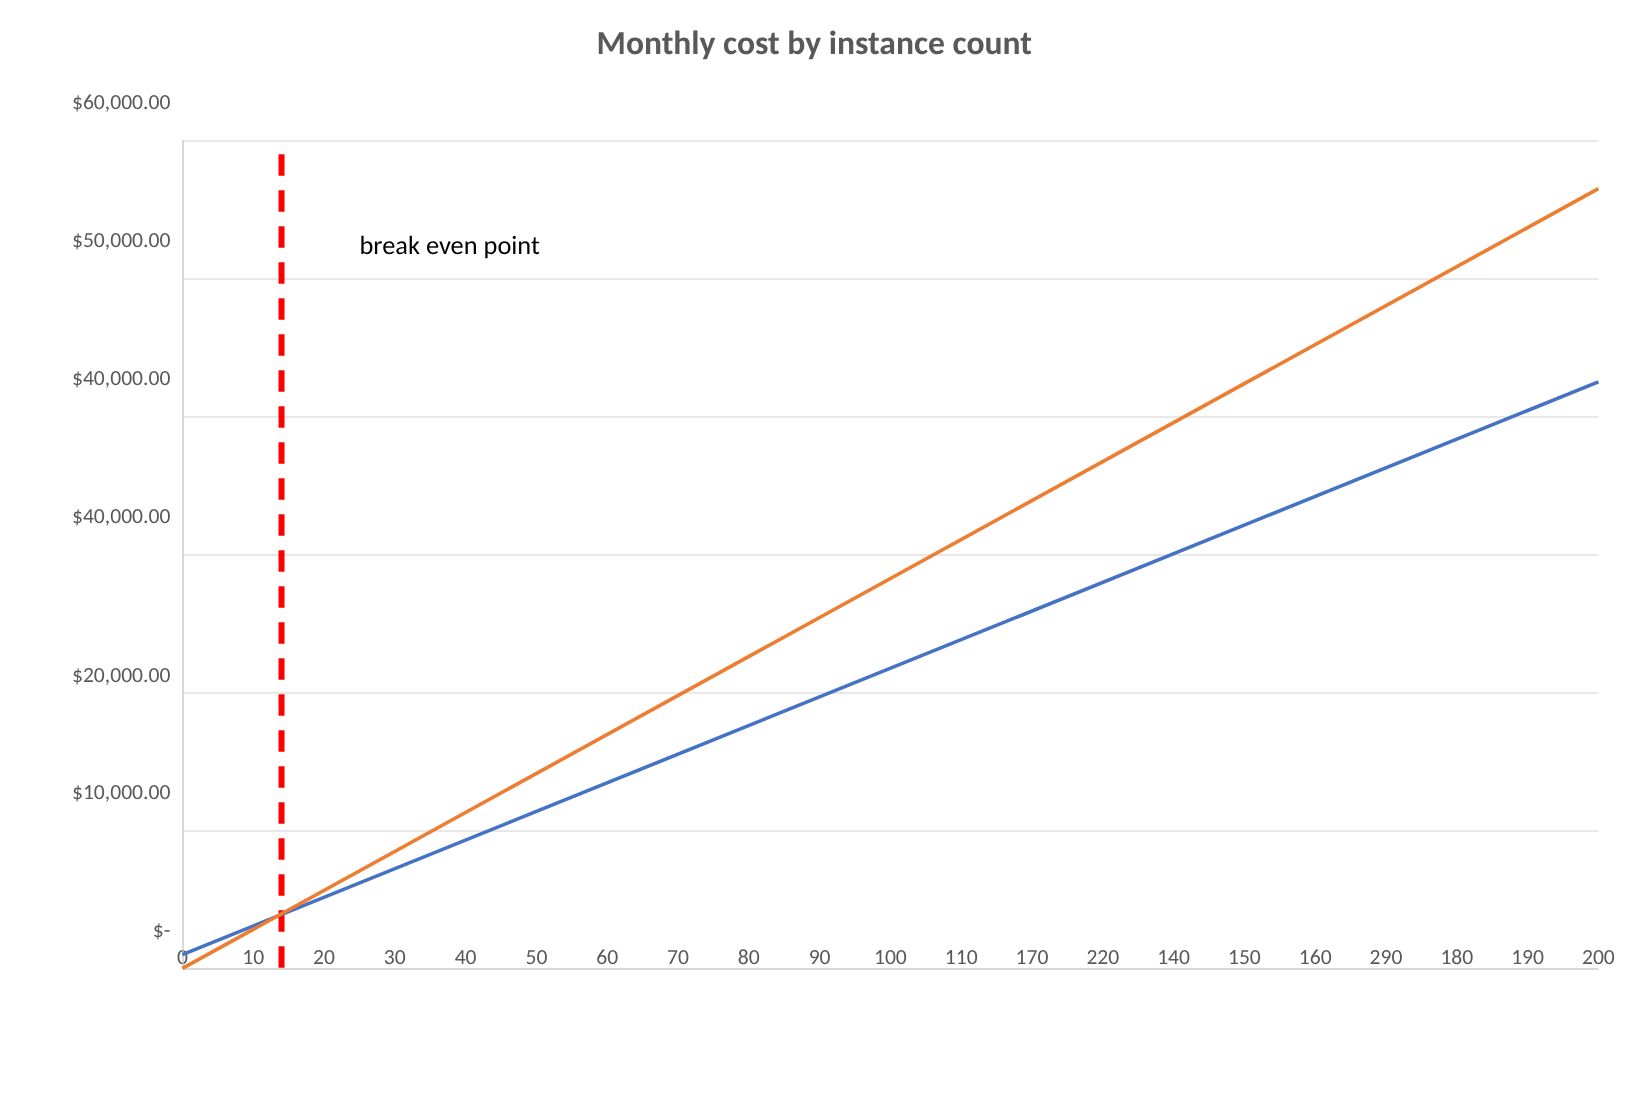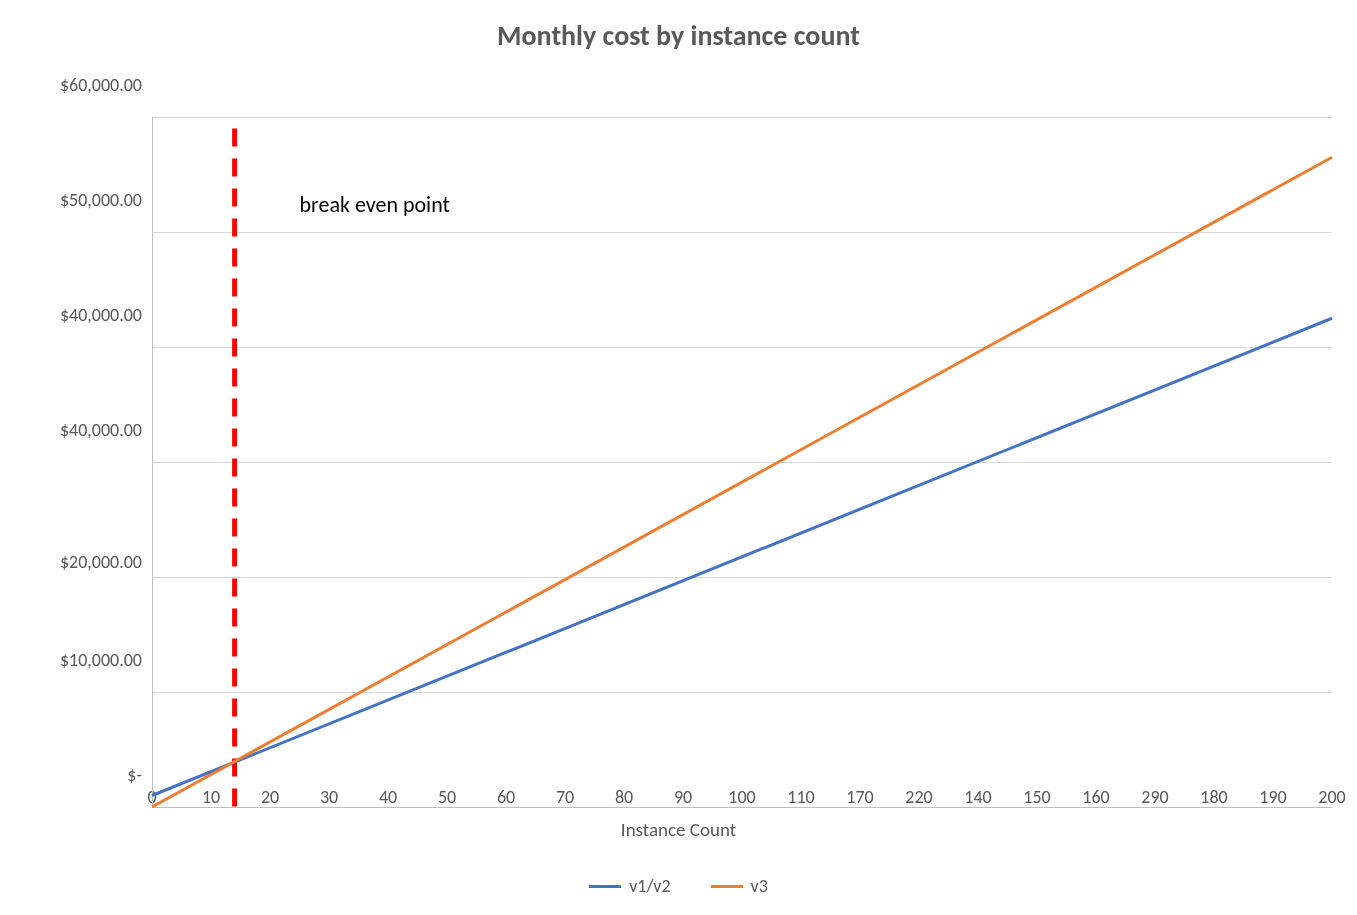--- a/index.html
+++ b/index.html
@@ -161,26 +161,15 @@
       <line id="anno-vline" class="annotation-line" x1="82.60000000000001" y1="11.5" x2="82.60000000000001" y2="690"></line>
 
       <polyline id="series0" fill="none" stroke-width="3" points="0,678.5 1180,201.25" stroke="#4472c4"></polyline>
 
       <polyline id="series1" fill="none" stroke-width="3" points="0,690 1180,40.25" stroke="#ed7d31"></polyline>
     </svg>
 
     <div class="annotation-text" id="anno-text" style="left: 147.5px; top: 74.25px;">break even point</div>
   </div>
 
-  <div class="x-axis-label">Instance Count</div>
 
-  <div class="legend">
-    <div class="legend-item">
-      <div class="legend-swatch" id="swatch0" style="background: rgb(68, 114, 196);"></div>
-      <span>v1/v2</span>
-    </div>
-    <div class="legend-item">
-      <div class="legend-swatch" id="swatch1" style="background: rgb(237, 125, 49);"></div>
-      <span>v3</span>
-    </div>
-  </div>
 
 </div>
 
 </body></html>

